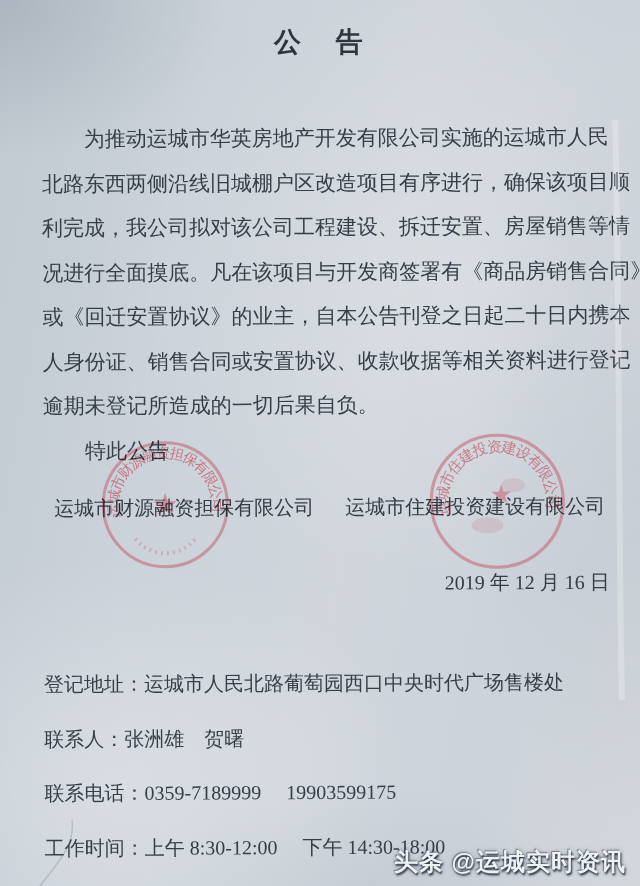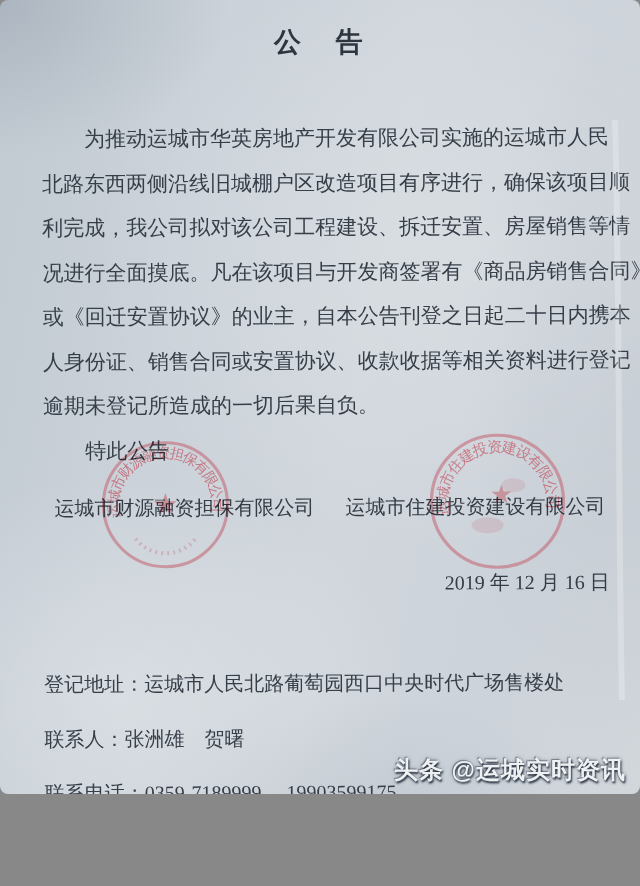--- a/index.html
+++ b/index.html
@@ -1,27 +1,26 @@
 <!DOCTYPE html>
 <html><head>
 <meta charset="utf-8">
 <style>
   html,body{margin:0;padding:0;background:#888;}
   .photo{
-    position:relative;width:640px;height:794px;overflow:hidden;
+    position:relative;width:640px;height:886px;overflow:hidden;
     font-family:"Liberation Serif","DejaVu Serif",serif;
     color:#39414b;
     background:
       radial-gradient(ellipse 520px 420px at 72% 32%, rgba(255,255,255,0.20), rgba(255,255,255,0) 72%),
       radial-gradient(ellipse 430px 320px at 18% 88%, rgba(255,255,255,0.25), rgba(255,255,255,0) 70%),
       radial-gradient(ellipse 320px 220px at 0% 0%, rgba(85,100,118,0.20), rgba(0,0,0,0) 72%),
       radial-gradient(ellipse 240px 520px at 101% 50%, rgba(115,130,148,0.12), rgba(0,0,0,0) 75%),
       radial-gradient(ellipse 300px 160px at 55% 101%, rgba(110,125,140,0.10), rgba(0,0,0,0) 70%),
       linear-gradient(100deg,#c2cad2 0%,#cbd2d9 28%,#d0d6dc 55%,#cdd3da 78%,#d2d7dc 100%);
-    border-radius: 8px;
   }
   .content{position:absolute;inset:0;transform:rotate(-0.25deg);}
   .doc-title{
     position:absolute;top:24px;left:0;width:100%;
     text-align:center;font-size:27px;font-weight:600;color:#2e353e;
     letter-spacing:14px;text-indent:14px;
   }
   .body-block{
     position:absolute;top:116px;left:43px;width:560px;
     font-size:21px;line-height:44.5px;color:#363e48;

